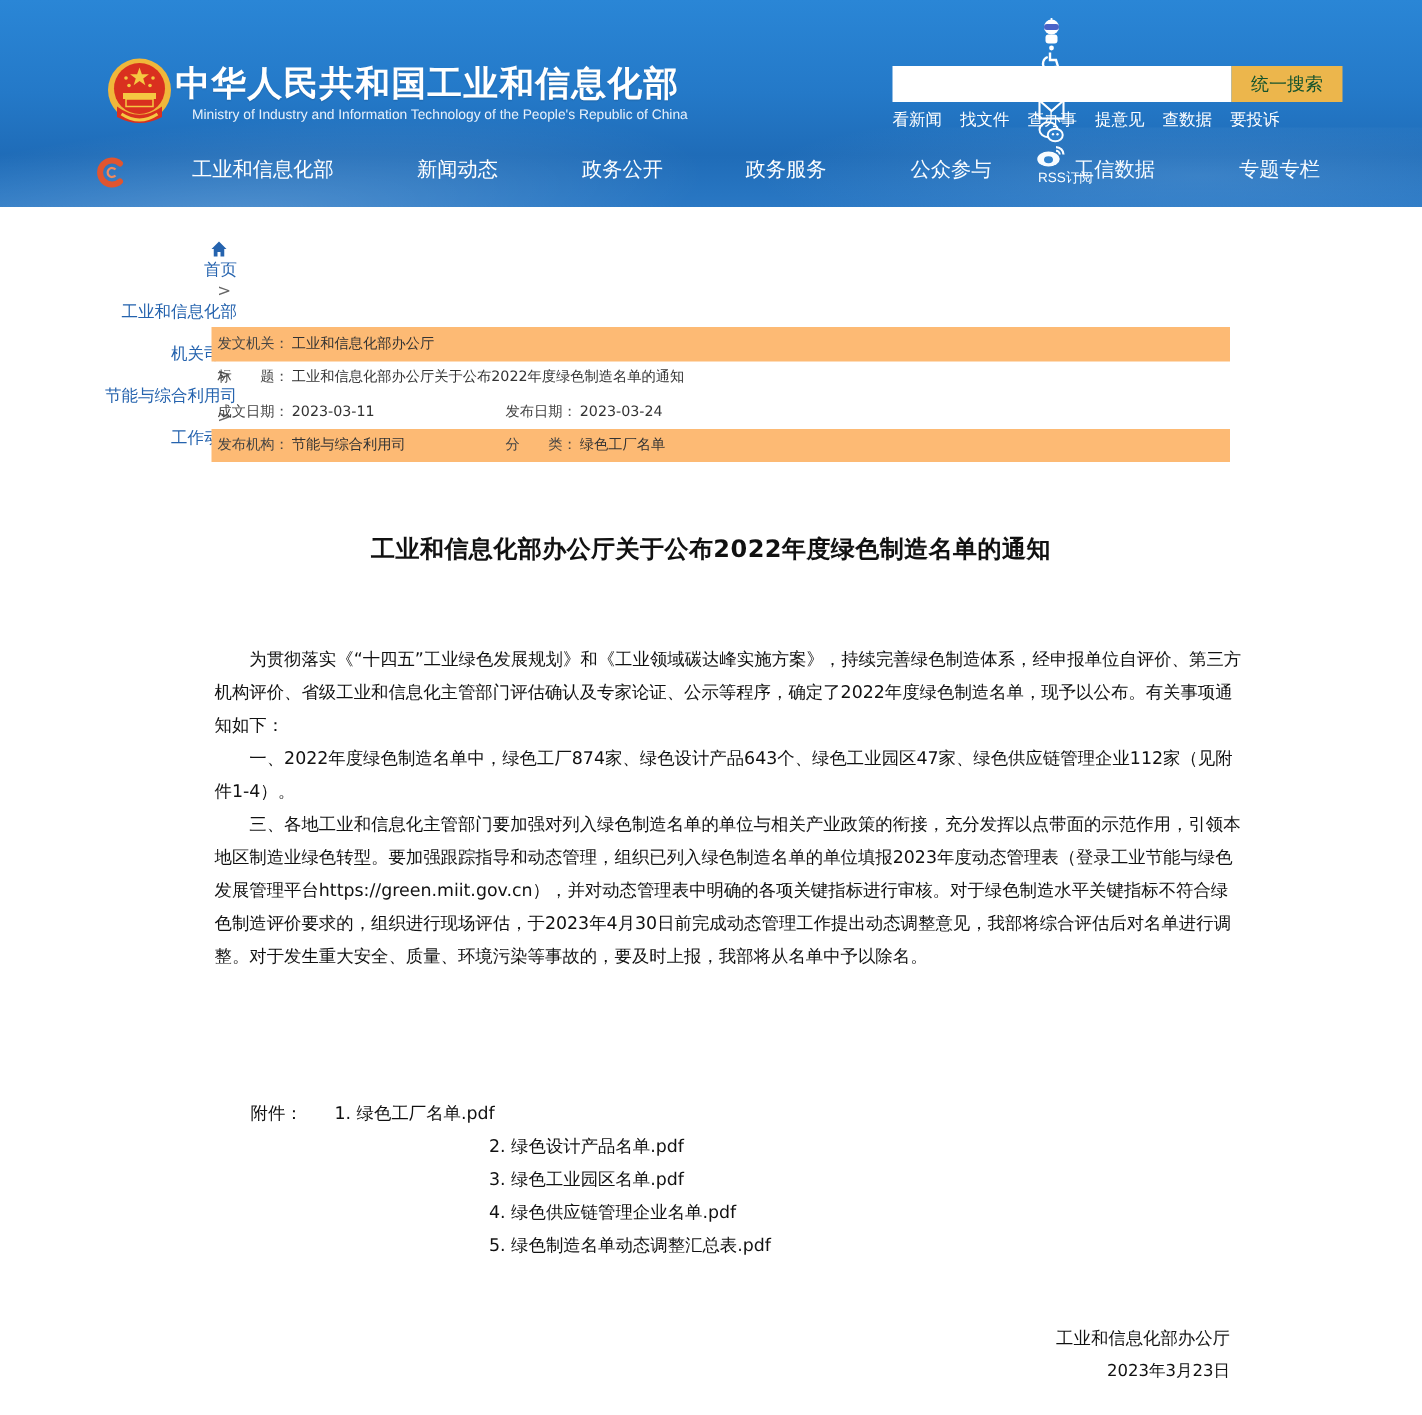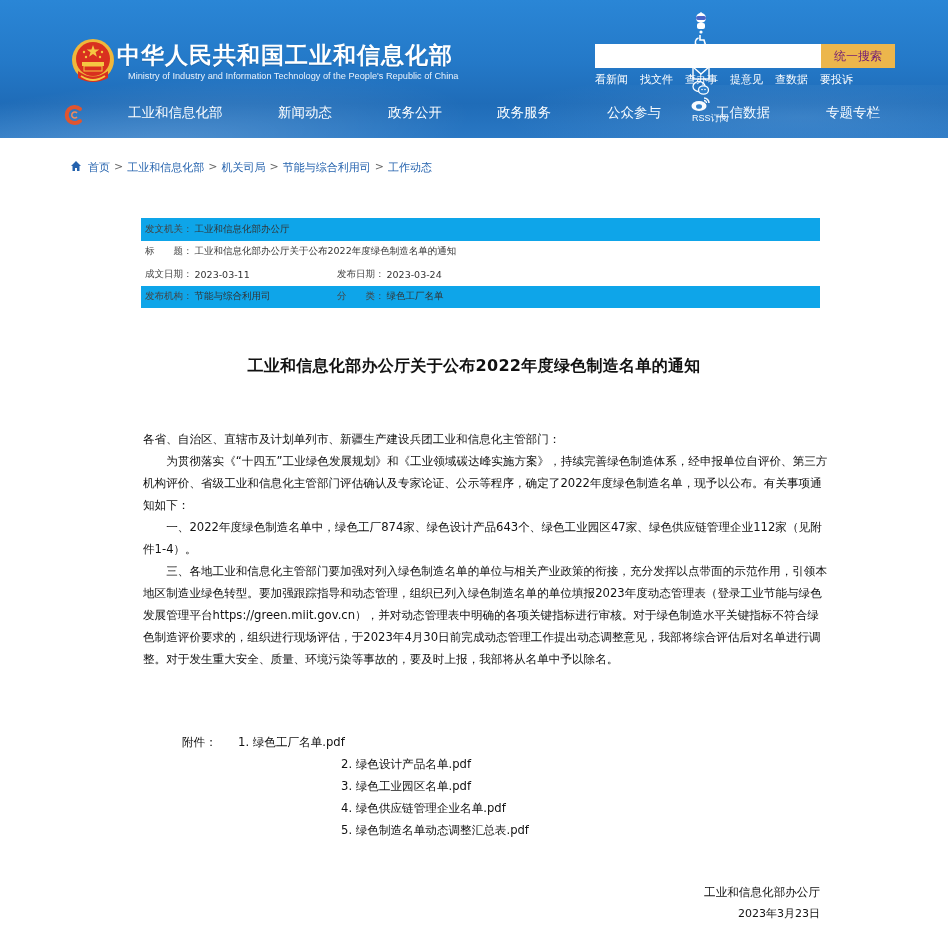--- a/index.html
+++ b/index.html
@@ -31,55 +31,55 @@
     position: absolute; left: 128px; top: 71px; color: #e8f1fb; font-size: 9.2px;
     font-family: "Liberation Sans", sans-serif; white-space: nowrap;
   }
   .top-icons { position: absolute; left: 690px; top: 12px; height: 22px; display: flex; align-items: flex-start; gap: 0; flex-direction: column; }
   .top-icon { width: 22px; height: 20px; display: inline-flex; align-items: center; justify-content: center; margin-right: 8px; color: #fff; }
   .rss-label { color: #fff; font-size: 9px; margin-left: 2px; font-family: "Liberation Sans", sans-serif; }
 
   .search-box { position: absolute; left: 595px; top: 44px; width: 226px; height: 24px; background: #fff; border: none; outline: none; padding: 0 6px; font-size: 12px; }
   .search-button {
     position: absolute; left: 821px; top: 44px; width: 74px; height: 24px; background: #ecb64c;
-    color: #701a75; font-size: 12px; border: none; display: flex; align-items: center; justify-content: center;
+    color: #14532d; font-size: 12px; border: none; display: flex; align-items: center; justify-content: center;
   }
   .quick-links { position: absolute; left: 595px; top: 72px; display: flex; gap: 12px; }
   .quick-link { color: #fff; font-size: 11px; white-space: nowrap; cursor: pointer; }
 
   .nav-logo { position: absolute; left: 64px; top: 104px; width: 22px; height: 22px; }
   .nav { position: absolute; left: 0; top: 100px; height: 28px; width: 948px; }
   .nav-item {
     position: absolute; top: 4px; color: #fff; font-size: 13.5px; white-space: nowrap; cursor: pointer;
   }
 
   
-  .breadcrumb { position: absolute; left: 70px; top: 160px; display: flex; align-items: flex-start; font-size: 11px; color: #1b5fa6; }
+  .breadcrumb { position: absolute; left: 70px; top: 160px; display: flex; align-items: flex-end; font-size: 11px; color: #1b5fa6; flex-direction: column; }
   .breadcrumb .home-icon { width: 12px; height: 12px; margin-right: 6px; }
   .breadcrumb .crumb { color: #2563ae; cursor: pointer; }
   .breadcrumb .sep { color: #666; margin: 0 4px; }
 
   
   .meta { position: absolute; left: 141px; top: 218px; width: 679px; }
   .meta-row { height: 22.5px; display: flex; align-items: center; font-size: 9.5px; color: #333; padding-left: 4px; }
-  .meta-row.gray { background: #0ea5e9; }
+  .meta-row.gray { background: #fdba74; }
   .meta-cell { display: flex; align-items: center; }
   .meta-label { color: #444; }
   .meta-value { color: #333; margin-left: 2px; }
   .meta-cell.col2 { position: absolute; left: 196px; }
 
   
   .doc-title {
     position: absolute; left: 0; width: 948px; top: 356px; text-align: center;
     font-size: 16px; font-weight: bold; color: #111; letter-spacing: 0.3px;
   }
   .article { position: absolute; left: 143px; top: 428px; width: 685px; font-size: 11.6px; color: #111; line-height: 22px; }
   .article p { margin: 0; }
   .indent { text-indent: 2em; }
-  .attachments { position: absolute; left: 182px; top: 731px; font-size: 11.6px; color: #111; line-height: 22px; }
+  .attachments { position: absolute; left: 167px; top: 731px; font-size: 11.6px; color: #111; line-height: 22px; }
   .att-row { display: flex; }
   .att-prefix { width: 56px; }
   .att-spacer { width: 103px; }
   .att-link { cursor: pointer; color: #111; }
   .sign-off { position: absolute; right: 128px; top: 882px; text-align: right; font-size: 11.6px; color: #111; line-height: 21px; }
   .sign-date { font-size: 11px; }
 </style>
 </head>
 <body>
 
@@ -217,21 +217,20 @@
     <span class="meta-cell col2">
       <span class="meta-label">分　　类：</span>
       <span class="meta-value">绿色工厂名单</span>
     </span>
   </div>
 </div>
 
 <h1 class="doc-title">工业和信息化部办公厅关于公布2022年度绿色制造名单的通知</h1>
 
 <div class="article">
-  <p>各省、自治区、直辖市及计划单列市、新疆生产建设兵团工业和信息化主管部门：</p>
   <p class="indent">为贯彻落实《“十四五”工业绿色发展规划》和《工业领域碳达峰实施方案》，持续完善绿色制造体系，经申报单位自评价、第三方机构评价、省级工业和信息化主管部门评估确认及专家论证、公示等程序，确定了2022年度绿色制造名单，现予以公布。有关事项通知如下：</p>
   <p class="indent">一、2022年度绿色制造名单中，绿色工厂874家、绿色设计产品643个、绿色工业园区47家、绿色供应链管理企业112家（见附件1-4）。</p>
   <p class="indent">三、各地工业和信息化主管部门要加强对列入绿色制造名单的单位与相关产业政策的衔接，充分发挥以点带面的示范作用，引领本地区制造业绿色转型。要加强跟踪指导和动态管理，组织已列入绿色制造名单的单位填报2023年度动态管理表（登录工业节能与绿色发展管理平台https://green.miit.gov.cn），并对动态管理表中明确的各项关键指标进行审核。对于绿色制造水平关键指标不符合绿色制造评价要求的，组织进行现场评估，于2023年4月30日前完成动态管理工作提出动态调整意见，我部将综合评估后对名单进行调整。对于发生重大安全、质量、环境污染等事故的，要及时上报，我部将从名单中予以除名。</p>
 </div>
 
 <div class="attachments">
   <div class="att-row">
     <span class="att-prefix">附件：</span>
     <span class="att-link">1. 绿色工厂名单.pdf</span>
   </div>

